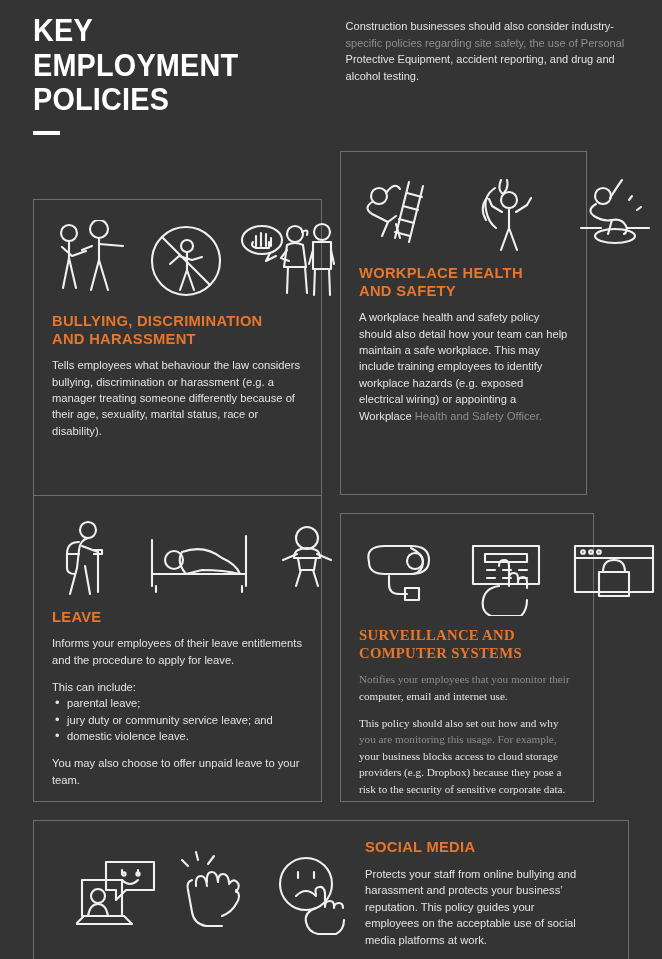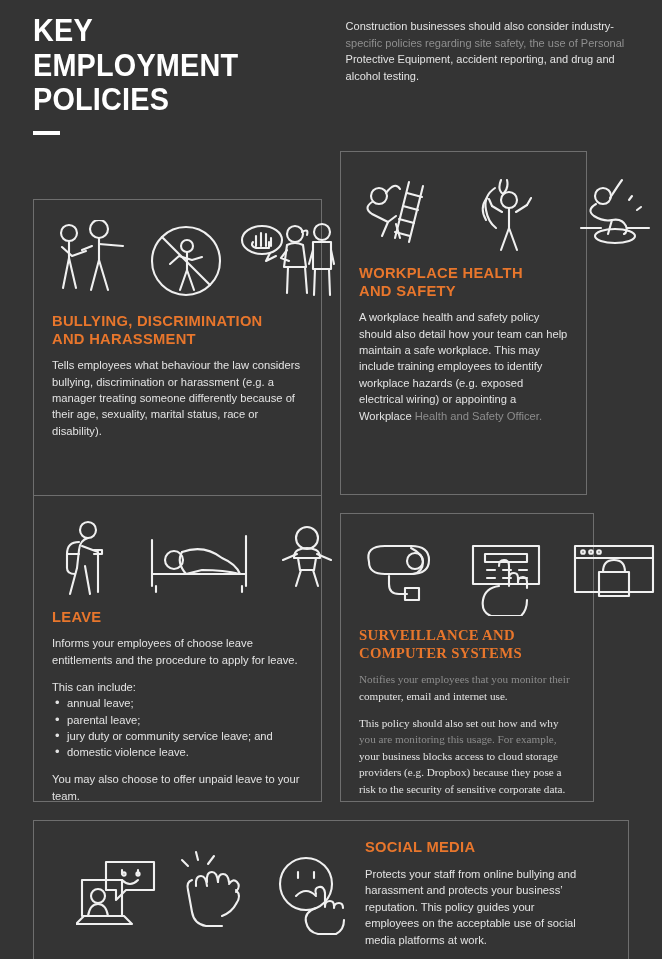--- a/index.html
+++ b/index.html
@@ -276,24 +276,23 @@
             <circle cx="31" cy="22" r="11"></circle>
             <path d="M22 34 q9 -4 18 0 q4 2 4 8 h-26 q0 -6 4 -8"></path>
             <path d="M22 42 h18 l-2 12 h-14 z"></path>
             <path d="M21 38 l-14 6 M41 38 l14 6"></path>
             <path d="M25 54 l-5 16 M37 54 l5 16"></path>
           </g>
             </svg>
         </span>
       </div>
       <div class="card-h">LEAVE</div>
-      <p>Informs your employees of choose leave entitlements and the procedure to apply for leave.</p>
+      <p>Informs your employees of their leave entitlements and the procedure to apply for leave.</p>
       <p style="margin-bottom:0">This can include:</p>
       <ul>
-        <li>annual leave;</li>
         <li>parental leave;</li>
         <li>jury duty or community service leave; and</li>
         <li>domestic violence leave.</li>
       </ul>
       <p>You may also choose to offer unpaid leave to your team.</p>
     </div>
 
     <div class="card" id="card-surv">
       <div class="card-icons wide">
         <span>

